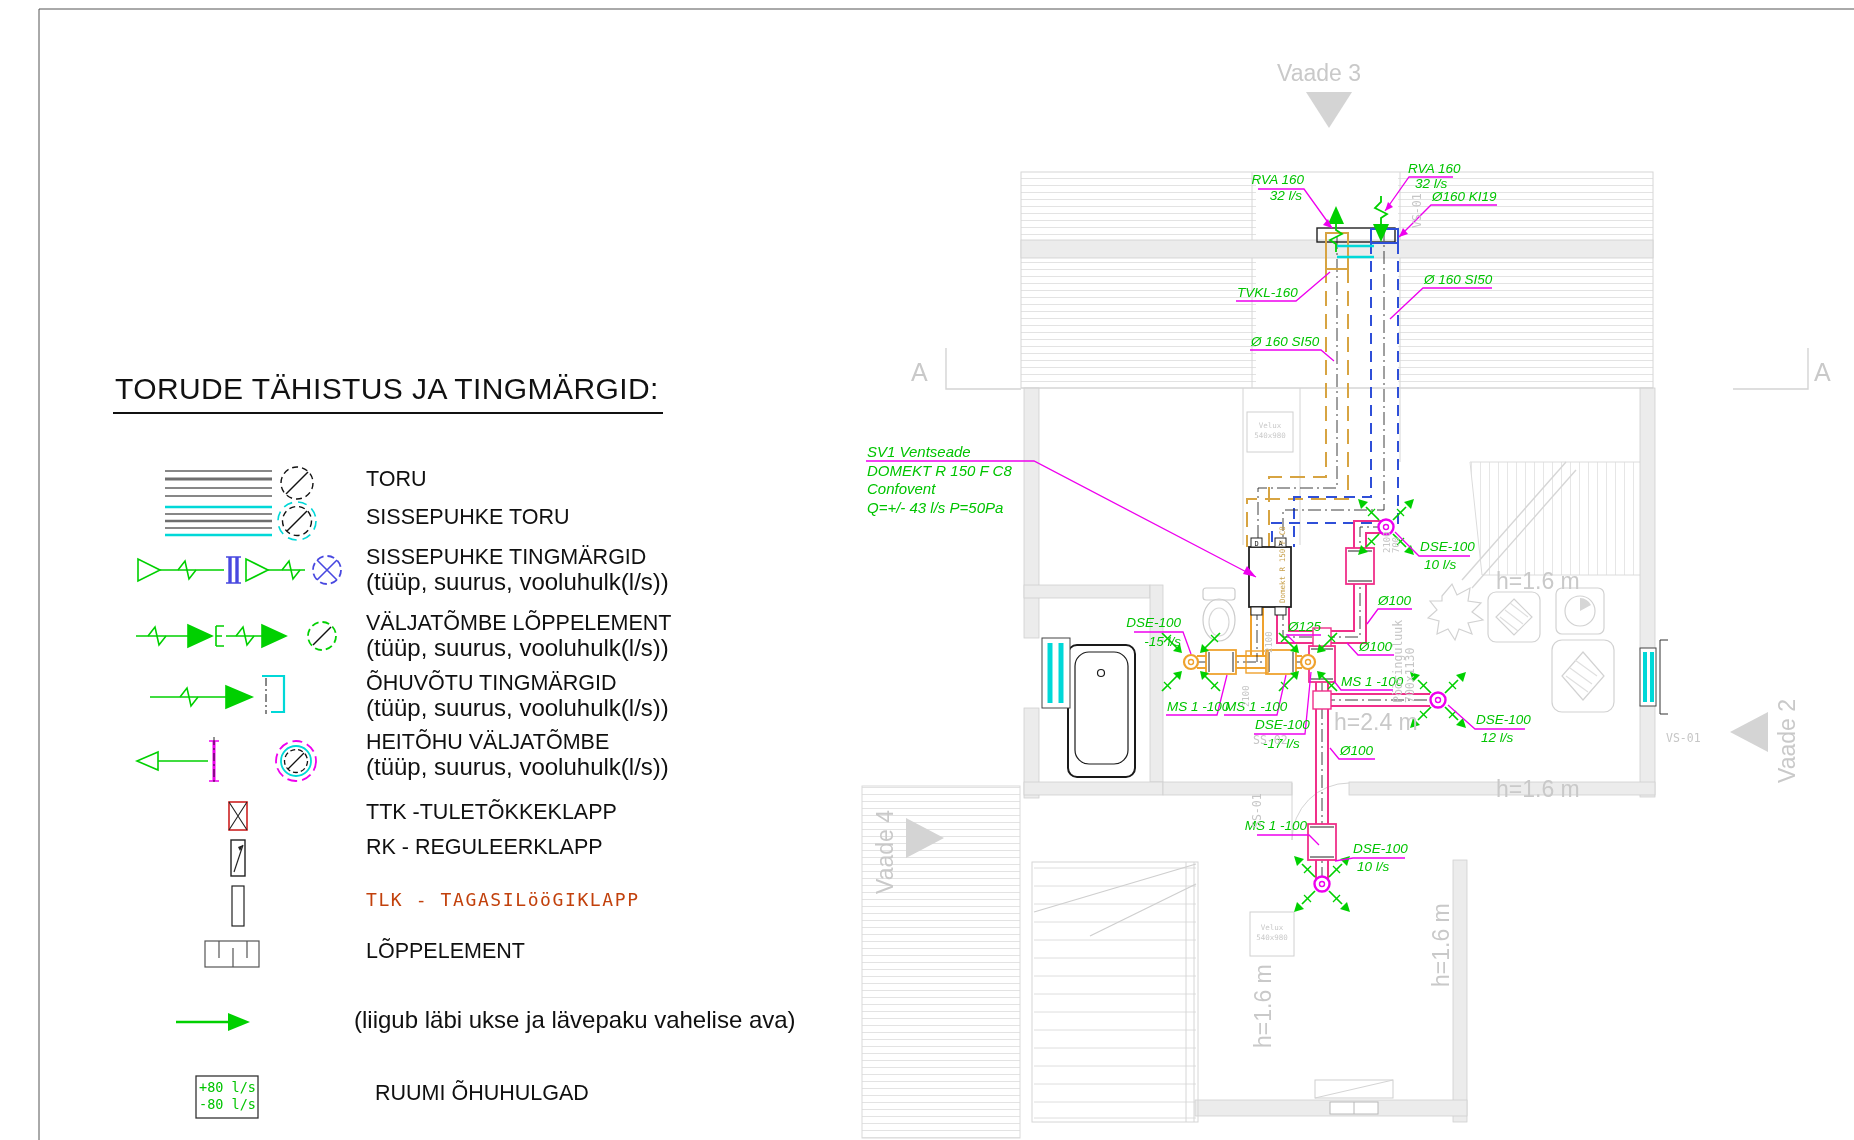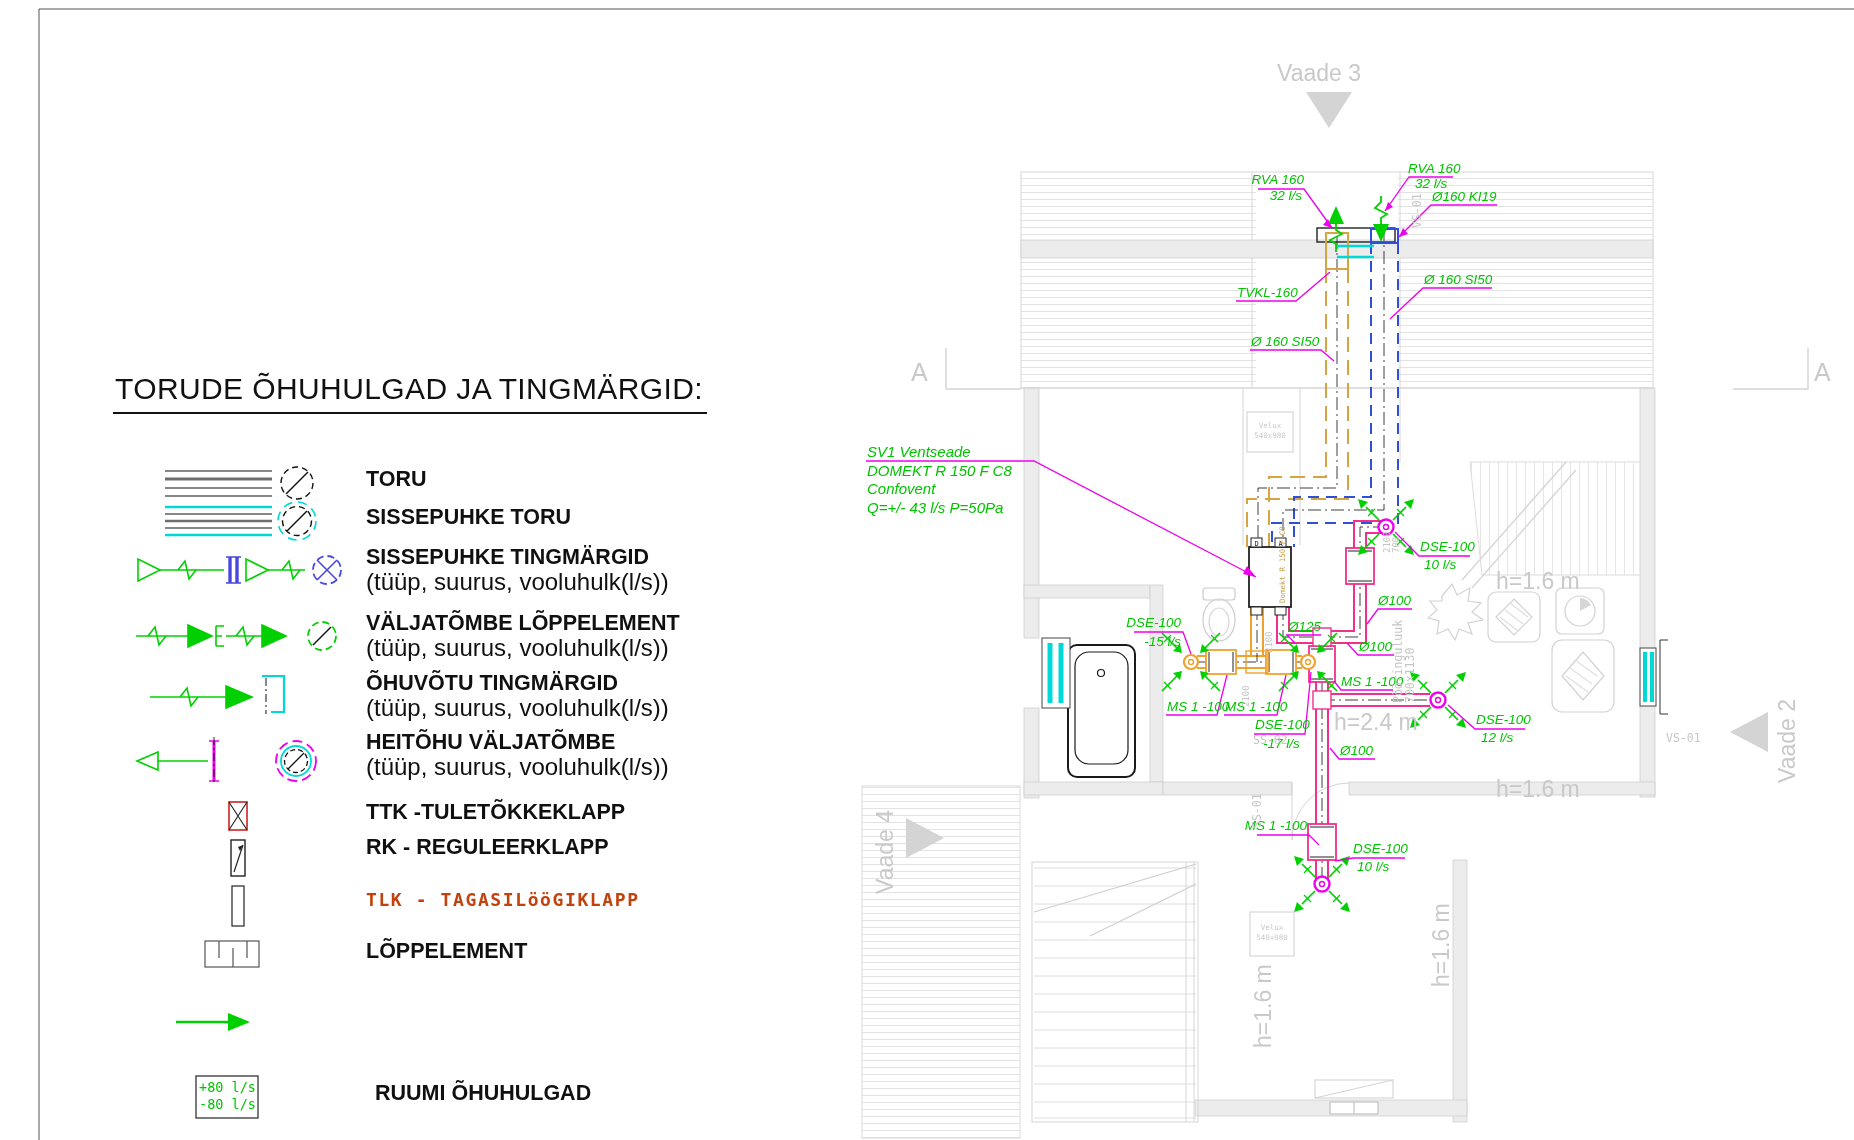--- a/index.html
+++ b/index.html
@@ -2,21 +2,21 @@
 <html><head>
 <meta charset="utf-8">
 <style>
   html,body{margin:0;padding:0;background:#fff;}
   #stage{position:relative;width:1854px;height:1140px;overflow:hidden;background:#fff;
          font-family:"Liberation Sans",sans-serif;}
   #draw{position:absolute;left:0;top:0;}
   .title{position:absolute;left:113px;top:372px;font-size:30px;color:#111;
          letter-spacing:.4px;border-bottom:2.5px solid #111;padding:0 4px 6px 2px;}
   .lg-row{position:absolute;left:366px;color:#101010;line-height:23.5px;}
-  .lg-main{font-size:21.5px;display:block;font-weight:bold;}
+  .lg-main{font-size:21.5px;display:block;}
   .lg-sub{font-size:24px;display:block;}
   .lg-cad{font-family:"DejaVu Sans Mono",monospace;font-size:18px;color:#c2410c;letter-spacing:1.6px;}
   
   .gt{fill:#00c400;font-style:italic;font-size:13.5px;font-family:"Liberation Sans",sans-serif;}
   .gt15{font-size:15px;}
   .gy{fill:#c9c9c9;font-family:"Liberation Sans",sans-serif;}
   .gy23{font-size:23px;}
   .gym{fill:#c6c6c6;font-family:"DejaVu Sans Mono",monospace;font-size:11.5px;}
   .gys{fill:#c6c6c6;font-family:"DejaVu Sans Mono",monospace;font-size:9px;}
   .gyt{fill:#c9c9c9;font-family:"DejaVu Sans Mono",monospace;font-size:7.5px;}
@@ -446,21 +446,21 @@
       </g>
 
       <g>
         <rect x="196" y="1076" width="62" height="42" fill="#fff" stroke="#333" stroke-width="1.3"></rect>
         <text class="grnbox" x="199" y="1092">+80 l/s</text>
         <text class="grnbox" x="199" y="1109">-80 l/s</text>
       </g>
     </g>
   </svg>
 
-  <div class="title">TORUDE ÕHUHULGAD JA TINGMÄRGID:</div>
+  <div class="title">TORUDE TÄHISTUS JA TINGMÄRGID:</div>
 
   <div class="lg-row" style="top:468px">
     <span class="lg-main">TORU</span>
   </div>
   <div class="lg-row" style="top:506px">
     <span class="lg-main">SISSEPUHKE TORU</span>
   </div>
   <div class="lg-row" style="top:546px">
     <span class="lg-main">SISSEPUHKE TINGMÄRGID</span>
     <span class="lg-sub">(tüüp, suurus, vooluhulk(l/s))</span>
@@ -483,18 +483,19 @@
   <div class="lg-row" style="top:836px">
     <span class="lg-main">RK - REGULEERKLAPP</span>
   </div>
   <div class="lg-row" style="top:888px">
     <span class="lg-main lg-cad">TLK - TAGASILööGIKLAPP</span>
   </div>
   <div class="lg-row" style="top:940px">
     <span class="lg-main">LÕPPELEMENT</span>
   </div>
   <div class="lg-row" style="top:1004px;left:354px;line-height:31px">
+    <span class="lg-sub">(liigub läbi ukse ja lävepaku vahelise ava)</span>
   </div>
   <div class="lg-row" style="top:1082px;left:375px">
     <span class="lg-main">RUUMI ÕHUHULGAD</span>
   </div>
 
 </div>
 
 </body></html>

